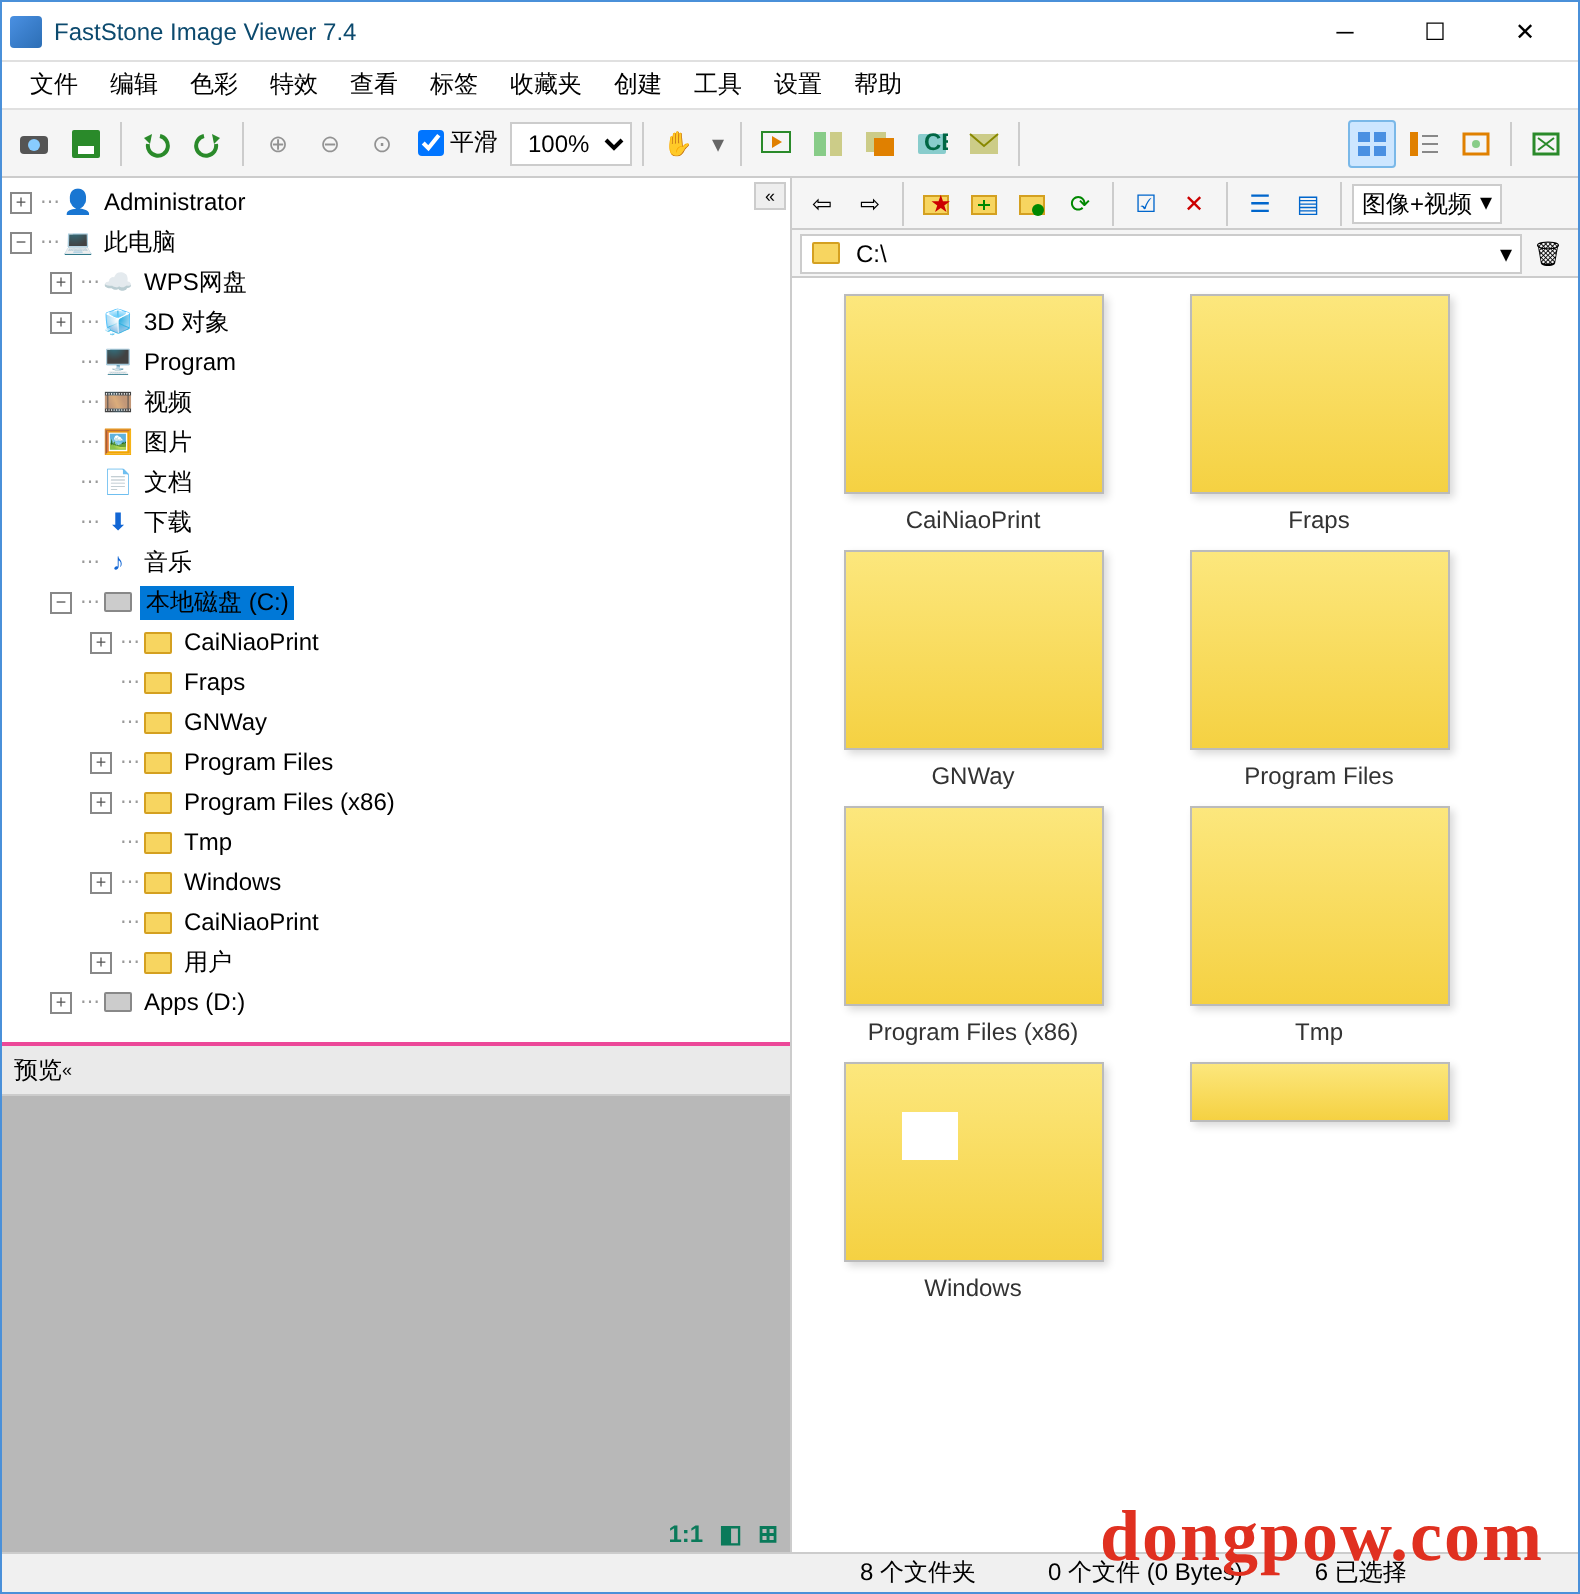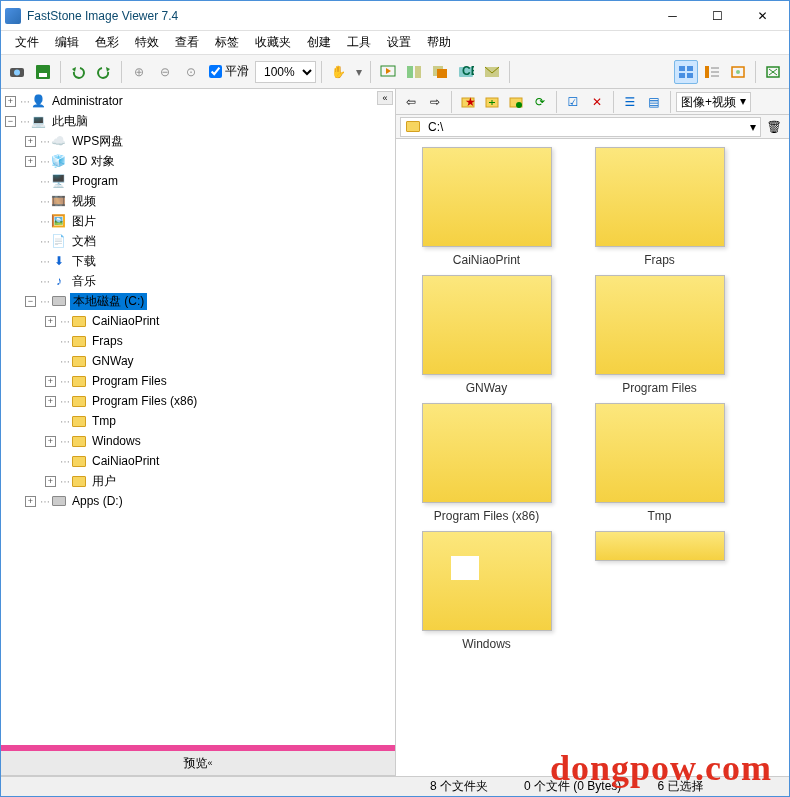--- a/index.html
+++ b/index.html
@@ -33,21 +33,21 @@
 .tree-node { display: flex; align-items: center; height: 20px; white-space: nowrap; cursor: pointer; }
 .tree-node.selected .node-label { background: #0078d7; color: #000000; padding: 0 3px; }
 .expander { width: 11px; height: 11px; border: 1px solid #888; margin-right: 2px; display: flex; align-items: center; justify-content: center; font-size: 9px; line-height: 1; color: #555; background: #fff; }
 .expander.blank { border: none; background: none; }
 .dots { color: #999; margin: 0 2px; letter-spacing: -1px; font-size: 10px; }
 .node-icon { width: 16px; height: 16px; margin-right: 3px; display: inline-flex; align-items: center; justify-content: center; font-size: 12px; }
 .node-label { padding: 0 2px; }
 .collapse-btn { position: absolute; top: 2px; right: 2px; width: 16px; height: 14px; background: #eee; border: 1px solid #ccc; display: flex; align-items: center; justify-content: center; font-size: 9px; cursor: pointer; }
 
 
-.preview-header { height: 20px; background: #eaeaea; border-top: 6px solid #ec4899; border-bottom: 1px solid #ccc; display: flex; align-items: center; padding: 12px 6px; justify-content: center; }
+.preview-header { height: 20px; background: #eaeaea; border-top: 2px solid #ec4899; border-bottom: 1px solid #ccc; display: flex; align-items: center; padding: 12px 6px; justify-content: flex-start; }
 .preview-body { flex: 0 0 228px; background: #b8b8b8; position: relative; }
 .preview-status { position: absolute; bottom: 2px; right: 6px; display: flex; gap: 8px; align-items: center; color: #0a7a5a; font-weight: bold; }
 
 
 .right-toolbar { height: 26px; background: #f5f5f5; display: flex; align-items: center; padding: 0 4px; gap: 2px; border-bottom: 1px solid #ccc; }
 .rtb-btn { width: 22px; height: 22px; display: flex; align-items: center; justify-content: center; cursor: pointer; border-radius: 2px; }
 .rtb-combo { border: 1px solid #ccc; background: #fff; padding: 1px 4px; height: 20px; display: flex; align-items: flex-start; gap: 4px; }
 
 
 .addr-bar { height: 24px; display: flex; align-items: center; padding: 2px 4px; gap: 2px; border-bottom: 1px solid #ccc; background: #f5f5f5; }
@@ -357,20 +357,27 @@
             <span class="ic-drive"></span>
           </span>
           <span class="node-label">Apps (D:)</span>
         </div>
     </div>
 
     <div class="preview-header">
       <span>预览</span>
       <span style="font-size:9px">«</span>
     </div>
+    <div class="preview-body">
+      <div class="preview-status">
+        <span>1:1</span>
+        <span>◧</span>
+        <span>⊞</span>
+      </div>
+    </div>
   </div>
 
   <div class="right-panel">
     <div class="right-toolbar">
       <div class="rtb-btn">⇦</div>
       <div class="rtb-btn">⇨</div>
       <div class="tb-sep"></div>
       <div class="rtb-btn">
           <svg width="14" height="14">
             <rect x="1" y="3" width="12" height="9" fill="#f7d560" stroke="#d4a020"></rect>

